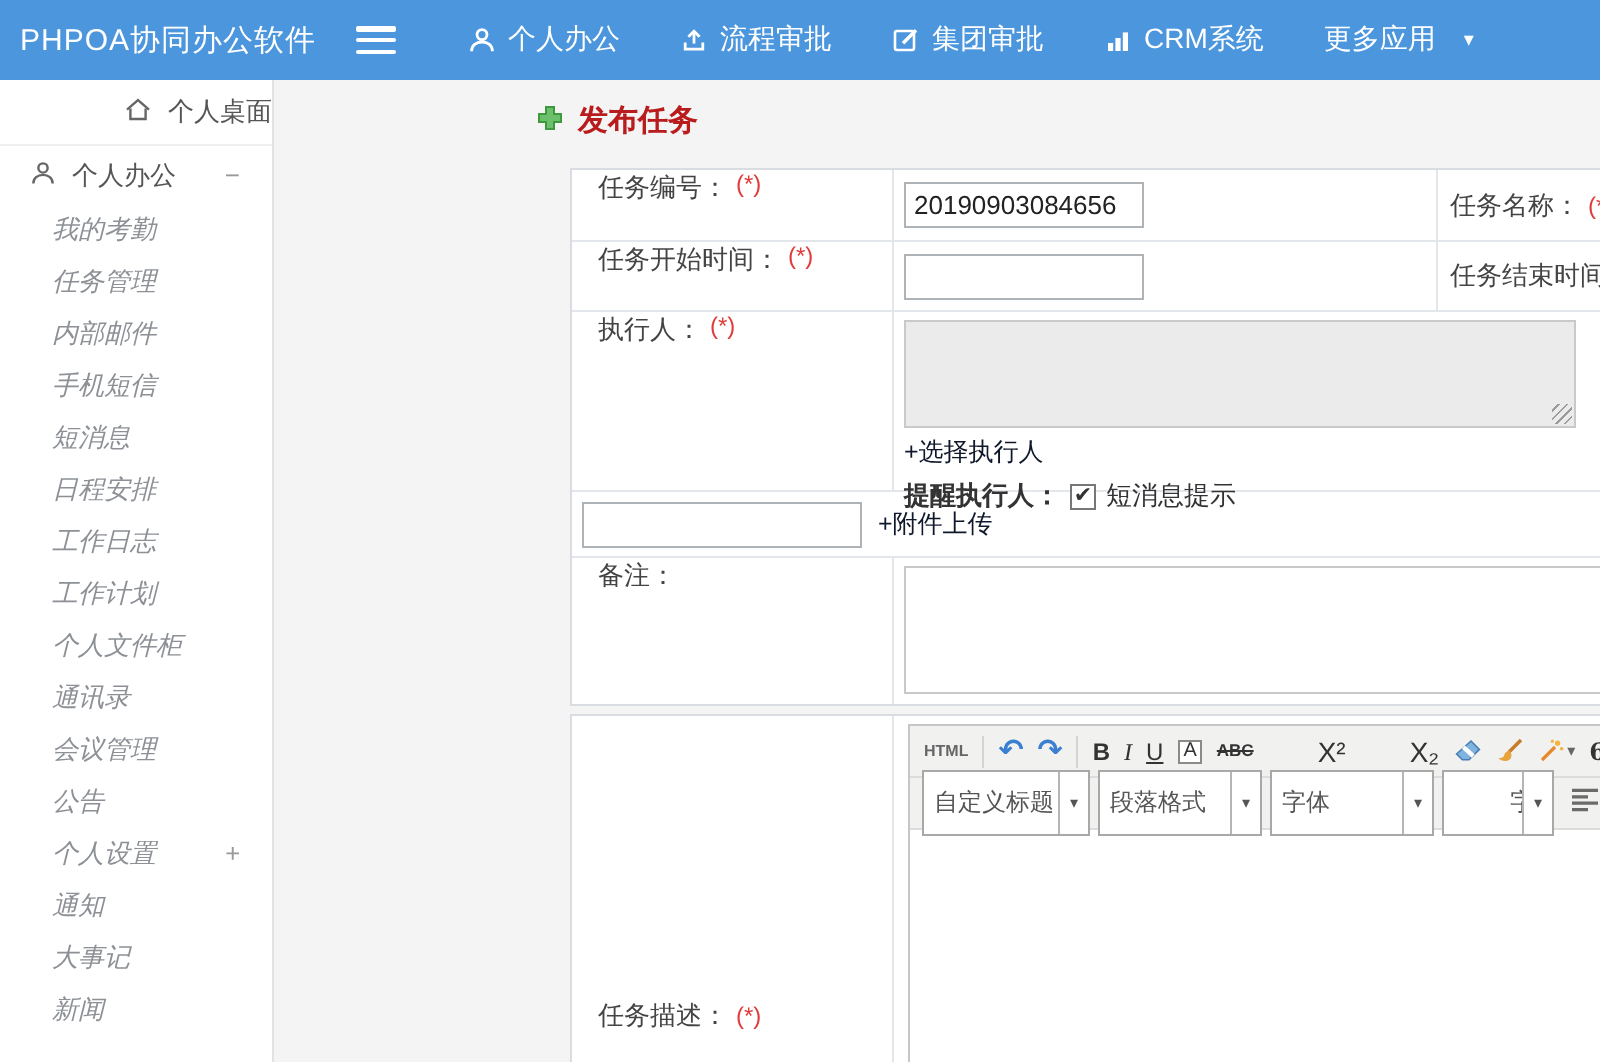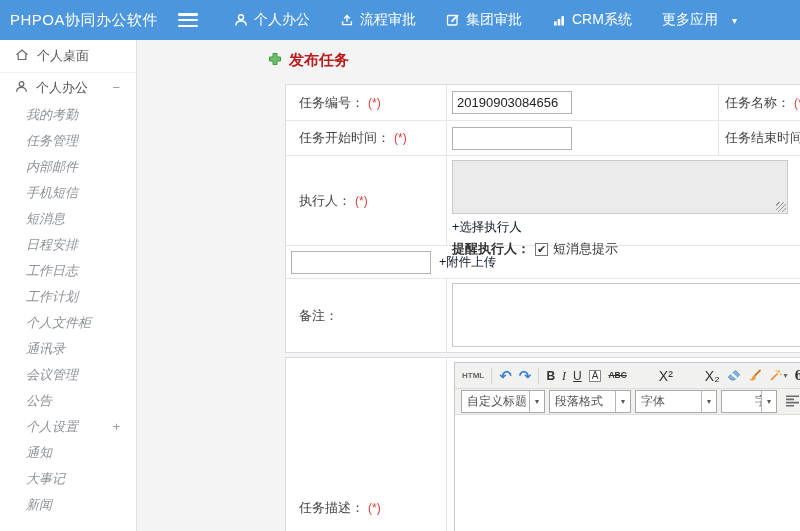--- a/index.html
+++ b/index.html
@@ -13,42 +13,42 @@
   .hamburger { width:20px; height:14px; display:flex; flex-direction:column; justify-content:space-between; cursor:pointer; margin-right:36px; }
   .hamburger span { display:block; height:2.5px; background:#fff; border-radius:1px; }
   .topnav { display:flex; align-items:center; gap:30px; font-size:14px; }
   .nav-item { display:flex; align-items:center; gap:6px; cursor:pointer; white-space:nowrap; }
   .nav-item svg { display:block; }
   .nav-caret { font-size:10px; margin-left:8px; }
 
   
   .sidebar { position:absolute; left:0; top:40px; width:137px; height:491px;
     background:#fff; border-right:1px solid #e2e2e2; font-size:13px; color:#555; }
-  .side-top { height:33px; display:flex; align-items:center; gap:8px; padding-left:15px;
-    border-bottom:1px solid #efefef; cursor:pointer; }
+  .side-top { height:33px; display:flex; align-items:center; gap:8px; padding-left:29px;
+    border-bottom:1px solid #efefef; cursor:pointer;justify-content:flex-end; }
   .side-group { height:29px; display:flex; align-items:center; gap:8px; padding-left:15px; cursor:pointer; }
   .side-ind { margin-left:auto; padding-right:16px; color:#999; font-size:13px; }
   .side-list { }
   .side-item { height:26px; line-height:26px; padding-left:26px; color:#8d9196; cursor:pointer;
     display:flex; align-items:center; white-space:nowrap;font-style:italic; }
 
   
   .content { position:absolute; left:138px; top:40px; width:662px; height:491px;
     background:#f4f4f4; overflow:hidden; }
   .page-title { position:absolute; left:130px; top:11px; display:flex; align-items:center; gap:7px;
     font-size:15px; font-weight:bold; color:#b91c1c; }
 
   .tbl { position:absolute; left:147px; width:960px; background:#fff;
     border:1px solid #d9dde2; }
   .tbl1 { top:44px; }
   .tbl2 { top:317px; height:300px; }
   .row { display:flex; border-bottom:1px solid #e3e7eb; background:#fff; }
   .row:last-child { border-bottom:none; }
   .lbl-cell { width:161px; flex:0 0 161px; border-right:1px solid #e3e7eb;
-    display:flex; align-items:center; padding-left:13px; font-size:13px; color:#444;
+    display:flex; align-items:flex-start; padding-left:13px; font-size:13px; color:#444;
     white-space:nowrap; }
   .lbl-cell .req, .req { color:#e03c3c; margin-left:4px; font-size:12px; }
   .fld-cell { width:272px; flex:0 0 272px; border-right:1px solid #e3e7eb;
     display:flex; align-items:center; padding-left:5px; }
   .lbl2-cell { flex:1; display:flex; align-items:center; padding-left:6px;
     font-size:13px; color:#444; white-space:nowrap; }
   .merged-cell { flex:1; padding:4px 0 4px 5px; }
   .r1 { height:36px; } .r2 { height:35px; } .r3 { height:90px; } .r4 { height:33px; } .r5 { height:73px; }
 
   input.txt { width:120px; height:23px; border:1px solid #aeb3b7; background:#fff;
@@ -74,21 +74,21 @@
   .tb-undo, .tb-redo { color:#3b7fd0; font-size:15px; font-weight:bold; }
   .tb-b { font-weight:bold; } .tb-i { font-style:italic; font-family:"Liberation Serif",serif; }
   .tb-u { text-decoration:underline; }
   .tb-abox { border:1px solid #8a8a8a; font-size:10px; padding:0 2px; background:#fff; }
   .tb-abc { font-size:8.5px; text-decoration:line-through; font-weight:bold; }
   .tb-sup, .tb-sub { font-size:14px;margin-left:25px; }
   .tb-quote { font-weight:bold; font-family:"DejaVu Serif",serif; font-size:12px; color:#333; }
   .tb-tbox { border:1px solid #8a8a8a; font-size:9px; padding:0 3px; background:#fff; font-weight:bold; }
   .tb-caret { font-size:8px; color:#666; margin-left:2px; }
   .vsep { width:1px; height:16px; background:#d3d3d3; flex:0 0 1px; }
-  .dd { height:23px; background:#fff; border:1px solid #a8a8a8; display:flex; align-items:center;
+  .dd { height:33px; background:#fff; border:1px solid #a8a8a8; display:flex; align-items:center;
     font-size:12px; color:#555; cursor:pointer; }
   .dd-text { padding:0 5px; flex:1; white-space:nowrap; overflow:hidden; }
   .dd-caret { width:15px; align-self:stretch; border-left:1px solid #b5b5b5;
     display:flex; align-items:center; justify-content:center; font-size:8px; color:#555; }
   .dd-h { width:84px; } .dd-p { width:82px; } .dd-f { width:82px; } .dd-s { width:56px;padding-left:28px; }
   .align-ic { cursor:pointer; margin-left:5px; }
   .ed-content { height:240px; background:#fff; }
   .desc-lbl { align-items:center; }
 </style>
 </head>

